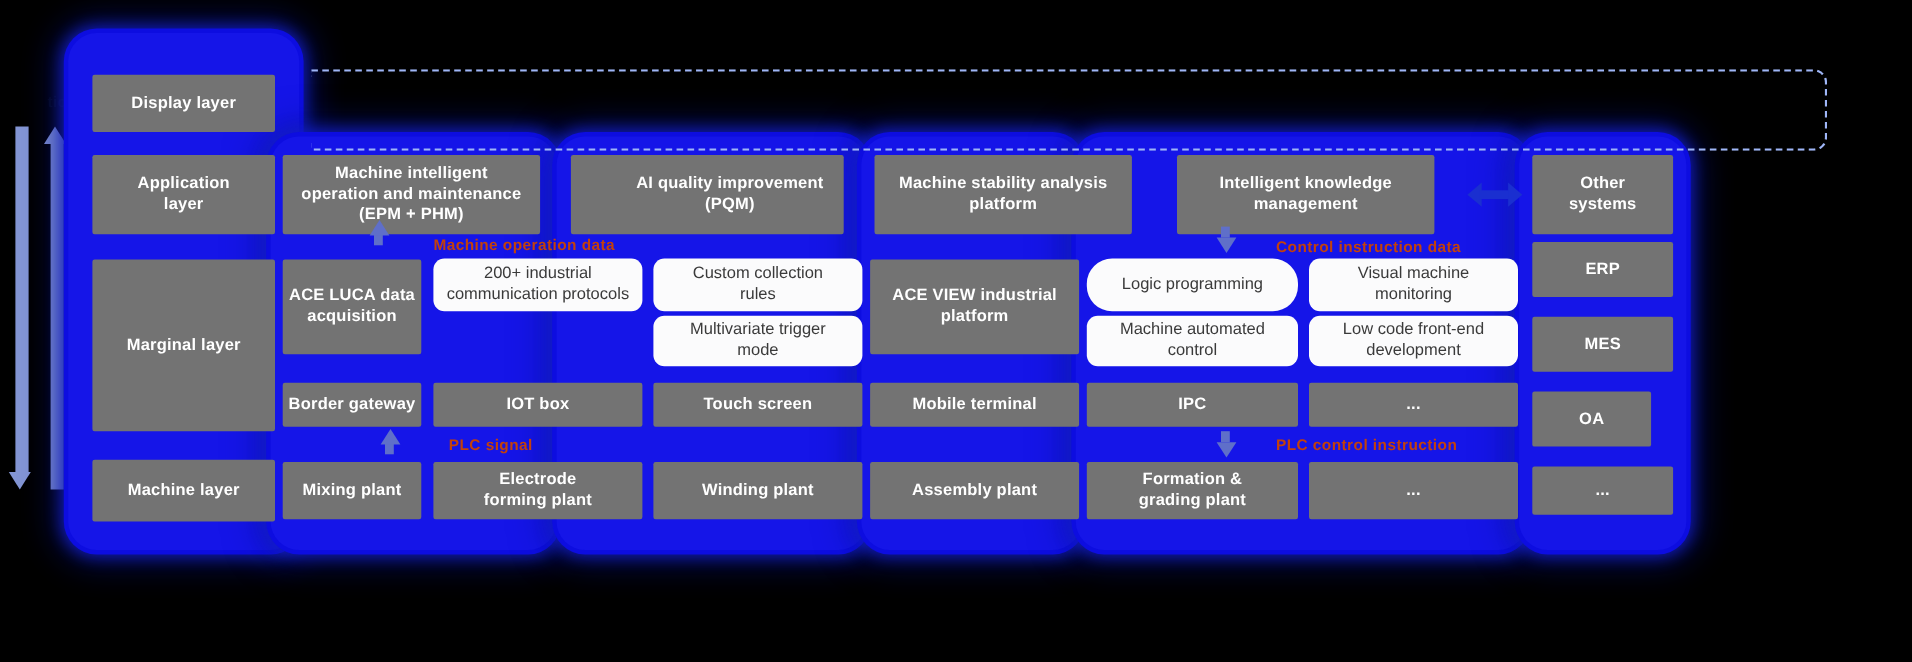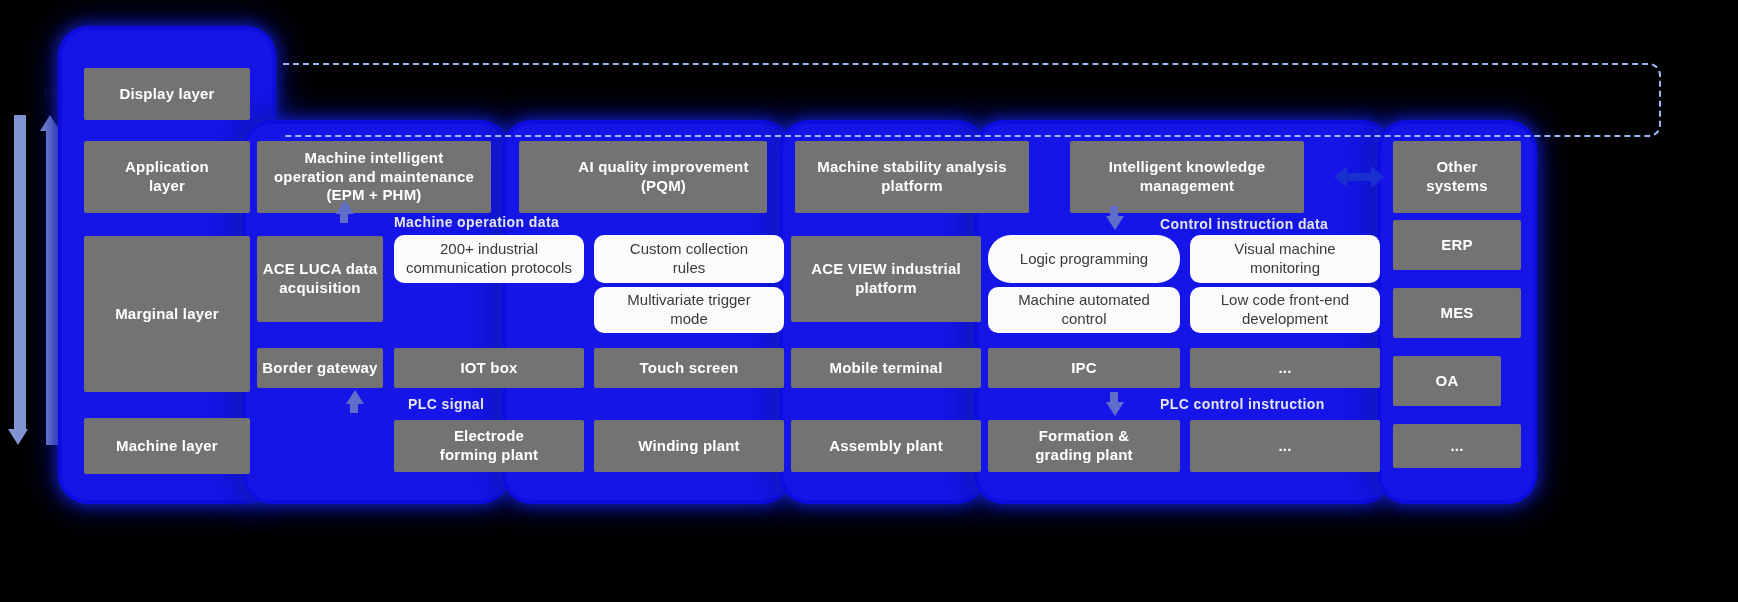--- a/index.html
+++ b/index.html
@@ -62,21 +62,21 @@
     border-radius: 2px;
   }
   .box-white {
     background: #fbfbfc; color: #3a3a3a;
     font-size: 15px; font-weight: normal;
     border-radius: 10px;
   }
 
   
   .flow-label {
-    position: absolute; color: #e5e5e5; font-size: 14px; font-weight: bold;
+    position: absolute; color: #c2410c; font-size: 14px; font-weight: bold;
     letter-spacing: .4px; white-space: nowrap;
   }
   .flow-arrow { position: absolute; width: 0; height: 0; }
   .flow-arrow.down { border-left: 9px solid transparent; border-right: 9px solid transparent; border-top: 14px solid #5f6fc9; }
   .flow-arrow.up   { border-left: 9px solid transparent; border-right: 9px solid transparent; border-bottom: 14px solid #5f6fc9; }
   .flow-arrow-shaft { position: absolute; width: 8px; height: 10px; background: #5f6fc9; }
 
   
   .harrow { position: absolute; height: 22px; width: 50px; }
   .harrow .hshaft { position: absolute; left: 11px; right: 11px; top: 7px; height: 8px; background: #1a2fd0; }
@@ -159,20 +159,21 @@
   <div class="box box-blue" style="left:988px; top:348px; width:192px; height:40px;">IPC</div>
   <div class="box box-blue" style="left:1190px;top:348px; width:190px; height:40px;">...</div>
 
   <div class="flow-label" style="left:408px; top:396px;">PLC signal</div>
   <div class="flow-label" style="left:1160px; top:396px;">PLC control instruction</div>
   <div class="flow-arrow-shaft" style="left:350px; top:403px;"></div>
   <div class="flow-arrow up" style="left:346px; top:390px;"></div>
   <div class="flow-arrow-shaft" style="left:1110px; top:392px;"></div>
   <div class="flow-arrow down" style="left:1106px; top:402px;"></div>
 
+  <div class="box box-blue" style="left:257px; top:420px; width:126px; height:52px;">Mixing plant</div>
   <div class="box box-blue" style="left:394px; top:420px; width:190px; height:52px; white-space:pre-line;">Electrode
 forming plant</div>
   <div class="box box-blue" style="left:594px; top:420px; width:190px; height:52px; white-space:pre-line;">Winding plant</div>
   <div class="box box-blue" style="left:791px; top:420px; width:190px; height:52px; white-space:pre-line;">Assembly plant</div>
   <div class="box box-blue" style="left:988px; top:420px; width:192px; height:52px; white-space:pre-line;">Formation &amp;
 grading plant</div>
   <div class="box box-blue" style="left:1190px;top:420px; width:190px; height:52px;">...</div>
 
   <div class="harrow" style="left:1334px; top:166px;">
     <div class="hhead l"></div>

